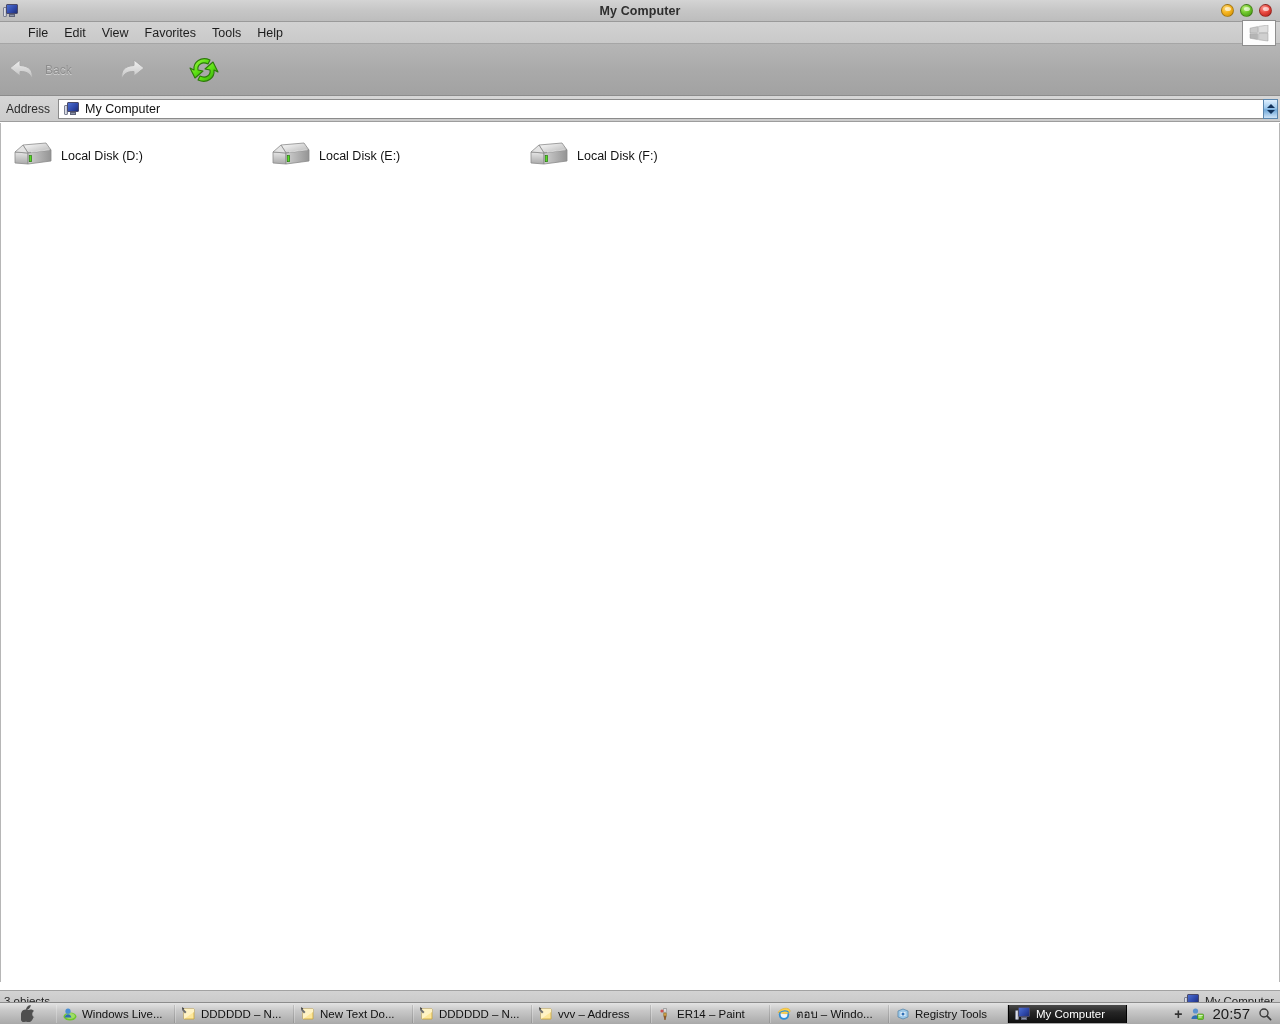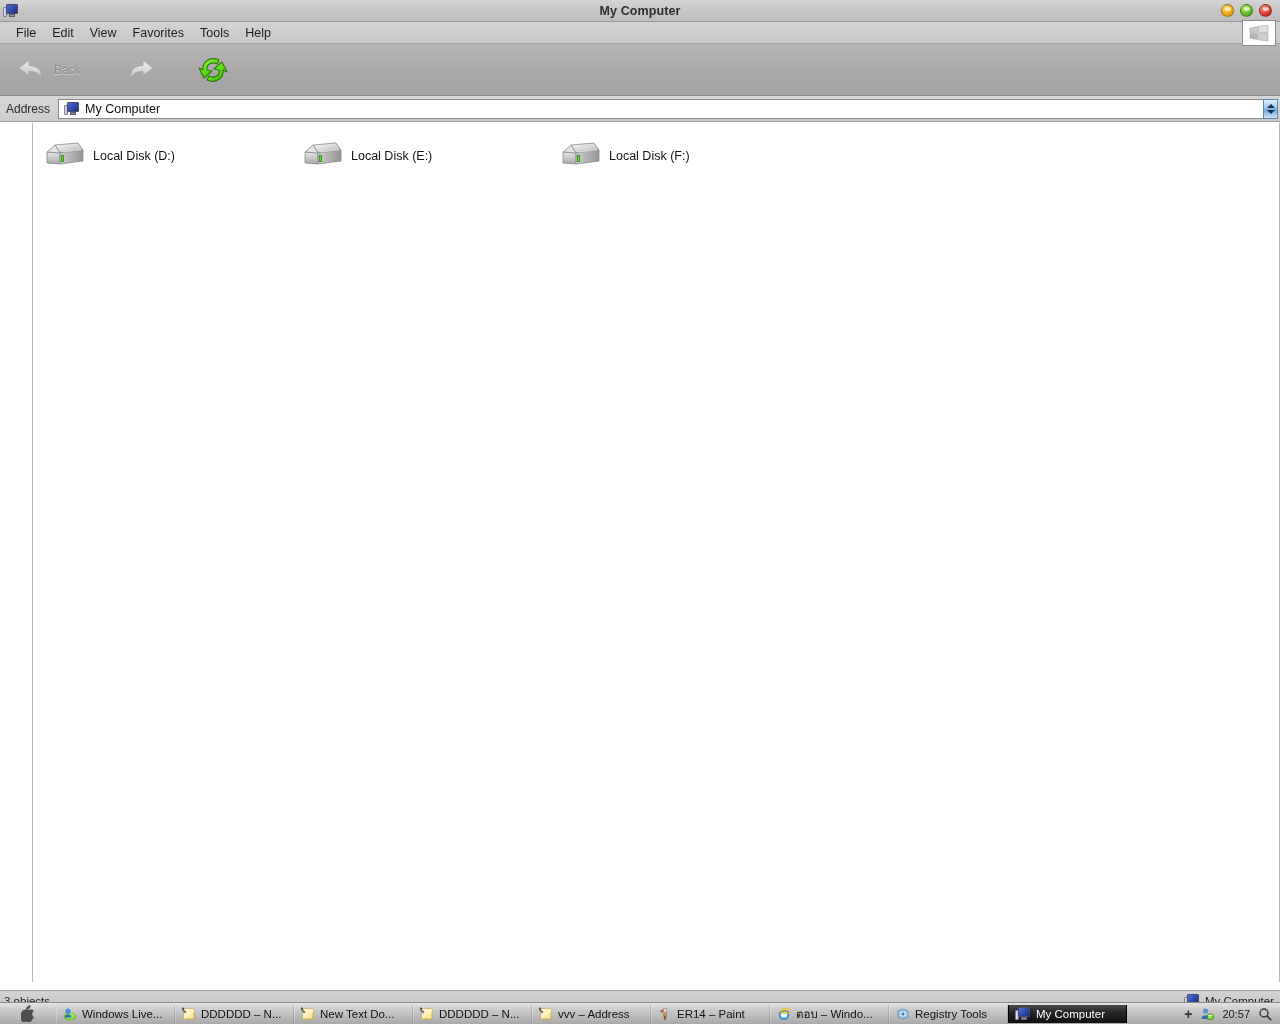--- a/index.html
+++ b/index.html
@@ -82,21 +82,21 @@
   .tl-green  { background: radial-gradient(circle at 35% 28%, #bdf07a 0%, #6fc72c 45%, #3e8f11 100%); }
   .tl-red    { background: radial-gradient(circle at 35% 28%, #ff9b95 0%, #e8483f 45%, #ad1a14 100%); }
 
   
   .menubar {
     height: 22px;
     background: linear-gradient(to bottom, #d2d2d2 0%, #c9c9c9 100%);
     border-bottom: 1px solid #a6a6a6;
     display: flex;
     align-items: center;
-    padding-left: 8px;
+    padding-left: 20px;
     position: relative;
   }
   .menu-item {
     font-size: 12.5px;
     color: #1d1d1d;
     padding: 2px 8px;
     cursor: default;
     white-space: nowrap;
   }
 
@@ -110,21 +110,21 @@
   }
   .win-flag { width: 20px; height: 17px; display:block; }
 
   
   .toolbar {
     height: 52px;
     background: linear-gradient(to bottom, #b6b6b6 0%, #a9a9a9 55%, #a2a2a2 100%);
     border-bottom: 1px solid #8c8c8c;
     display: flex;
     align-items: center;
-    padding-left: 9px;
+    padding-left: 0;
     gap: 8px;
   }
   .tb-btn {
     height: 44px;
     display: flex; align-items: center;
     padding: 0 6px;
     gap: 5px;
     border-radius: 3px;
   }
   .tb-label {
@@ -186,21 +186,20 @@
 
   
   .content {
     position: absolute;
     left: 0; right: 0;
     top: 123px;
     bottom: 42px;
     background: #ffffff;
     border-left: 1px solid #b6b6b6;
     border-right: 1px solid #b6b6b6;
-    margin-left: 32px;
   }
   .icon-grid {
     display: flex;
     padding: 14px 0 0 8px;
   }
   .drive-item {
     width: 258px;
     display: flex;
     align-items: center;
     gap: 8px;
@@ -262,21 +261,21 @@
     color: #ffffff;
     border-left: 1px solid #000;
     border-right: 1px solid #000;
   }
   .task-label { overflow: hidden; text-overflow: ellipsis; }
   .tray {
     display: flex; align-items: center;
     gap: 8px;
     padding: 0 8px 0 6px;
   }
-  .tray-time { font-size: 11px; color: #1a1a1a; }
+  .tray-time { font-size: 15px; color: #1a1a1a; }
   .plus-glyph { font-size: 14px; font-weight: bold; color: #333; line-height: 1; }
   .mag { display:block; }
 
   .ti { width: 14px; height: 14px; display: block; flex: 0 0 14px; }
 </style>
 </head>
 <body>
 
 <div id="app">
 

